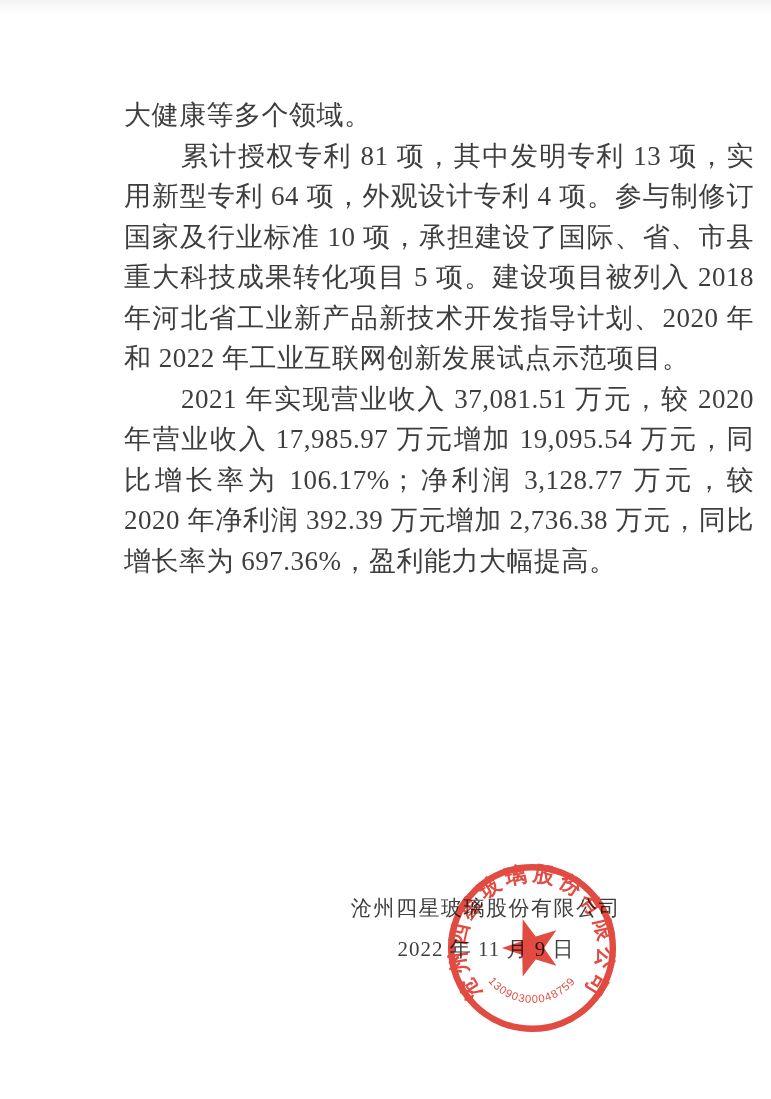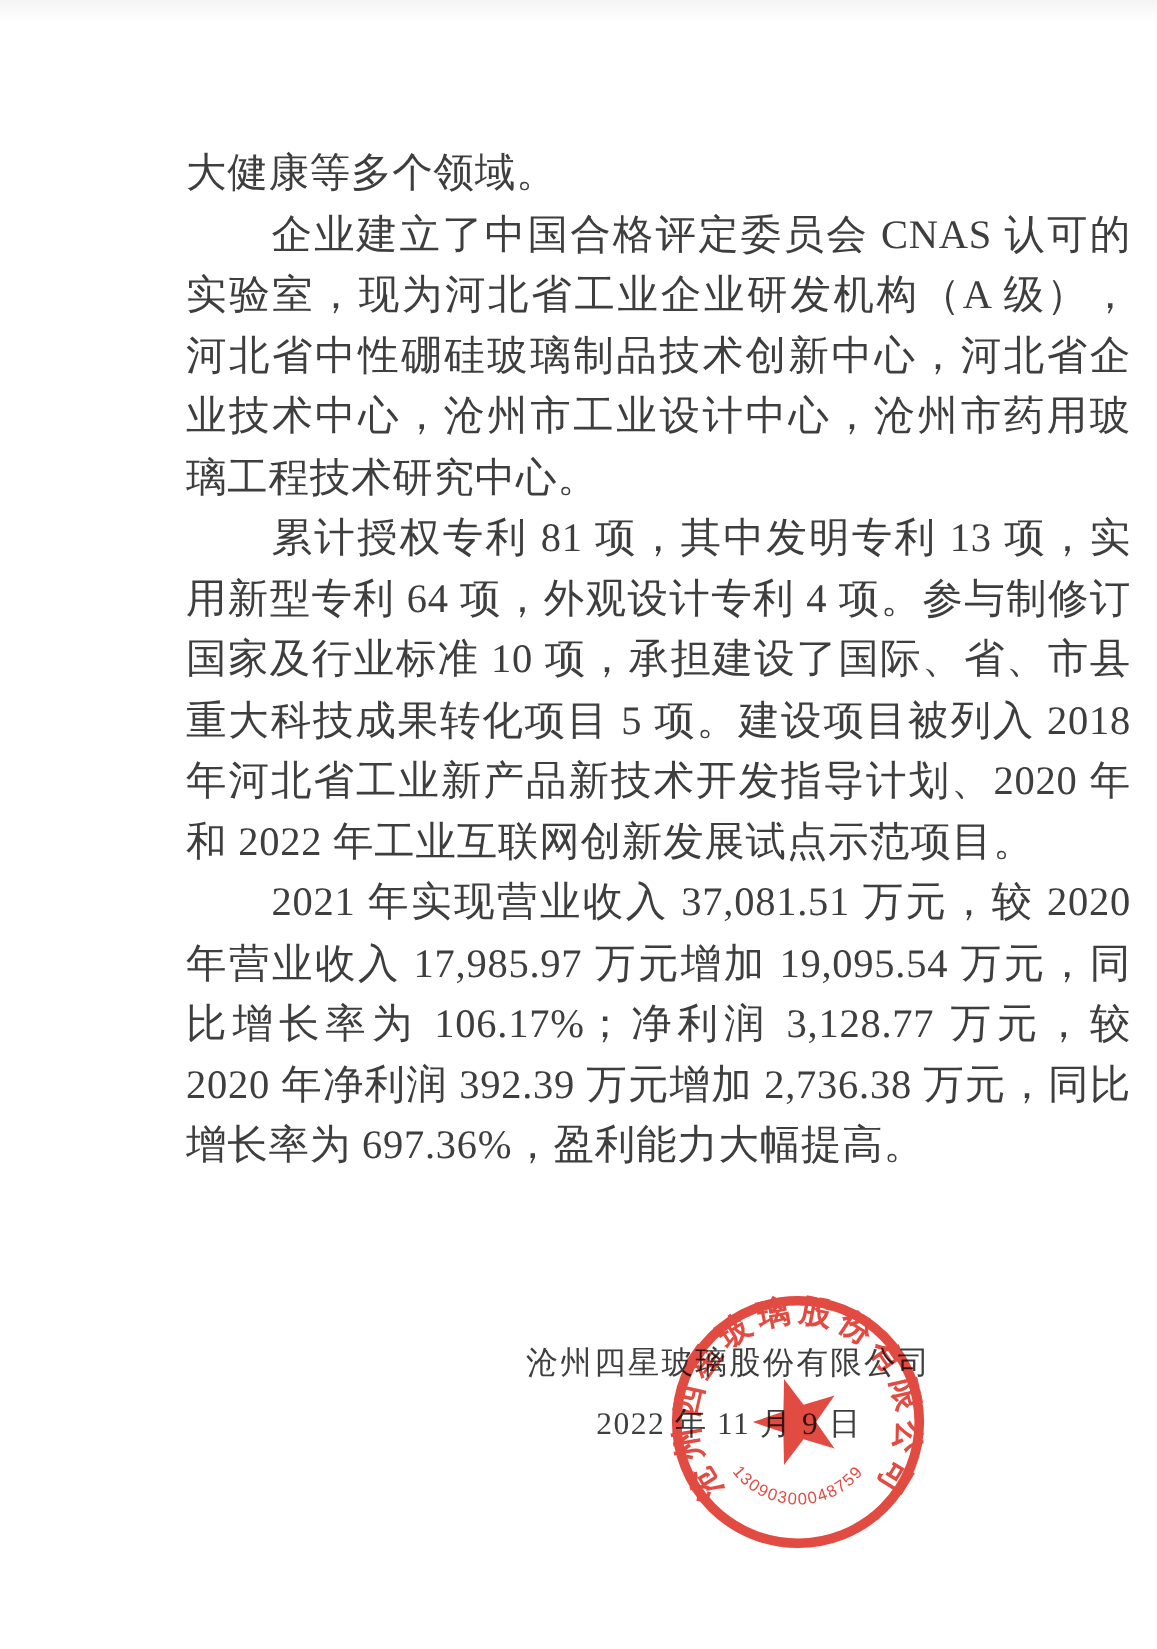--- a/index.html
+++ b/index.html
@@ -74,21 +74,20 @@
     letter-spacing: 1.2px;
   }
 </style>
 </head>
 <body>
 
 <div class="page">
 
   <div class="body-text">
     <p class="para no-indent">大健康等多个领域。</p>
-    <p class="para">企业建立了中国合格评定委员会 CNAS 认可的实验室，现为河北省工业企业研发机构（A 级），河北省中性硼硅玻璃制品技术创新中心，河北省企业技术中心，沧州市工业设计中心，沧州市药用玻璃工程技术研究中心。</p>
     <p class="para">累计授权专利 81 项，其中发明专利 13 项，实用新型专利 64 项，外观设计专利 4 项。参与制修订国家及行业标准 10 项，承担建设了国际、省、市县重大科技成果转化项目 5 项。建设项目被列入 2018 年河北省工业新产品新技术开发指导计划、2020 年和 2022 年工业互联网创新发展试点示范项目。</p>
     <p class="para">2021 年实现营业收入 37,081.51 万元，较 2020 年营业收入 17,985.97 万元增加 19,095.54 万元，同比增长率为 106.17%；净利润 3,128.77 万元，较 2020 年净利润 392.39 万元增加 2,736.38 万元，同比增长率为 697.36%，盈利能力大幅提高。</p>
   </div>
 
   <div class="signature">
     <div class="sig-company">沧州四星玻璃股份有限公司</div>
     <div class="sig-date">2022 年 11 月 9 日</div>
   </div>
 
   <svg class="seal" viewBox="0 0 200 200" aria-hidden="true">

